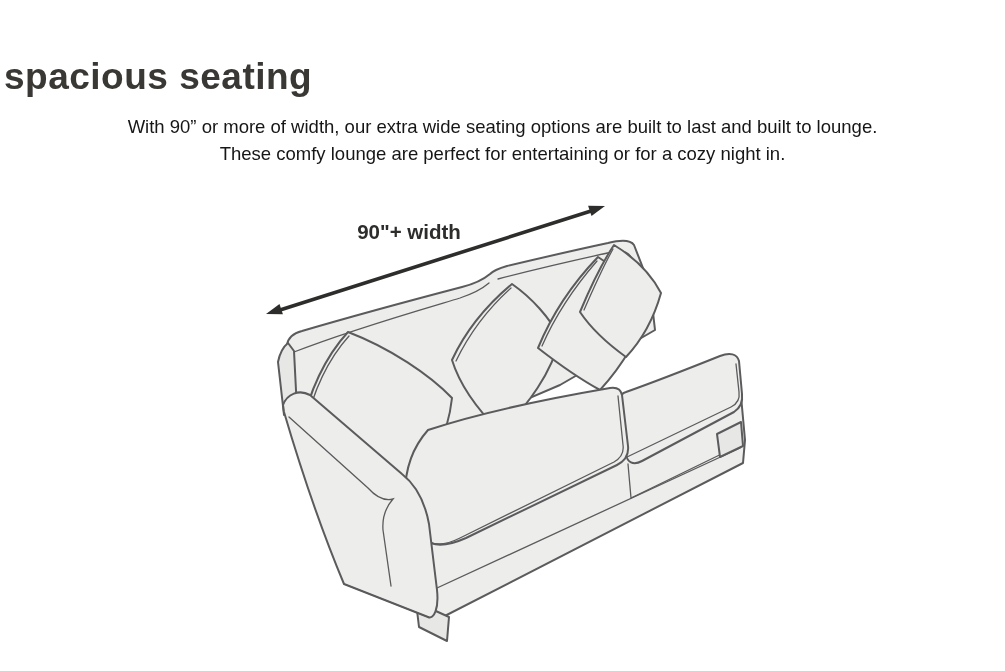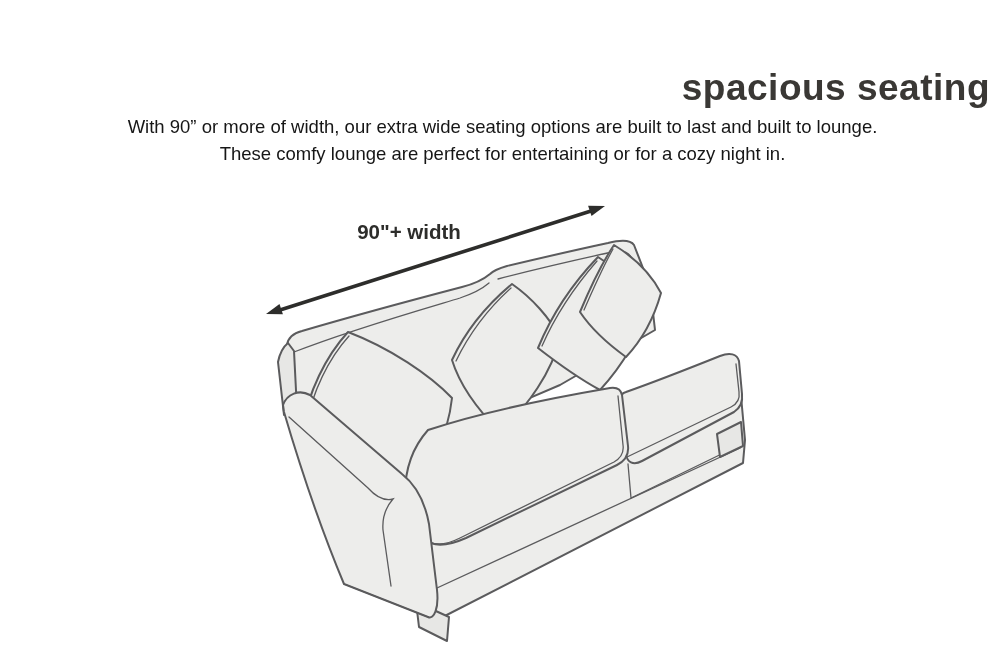--- a/index.html
+++ b/index.html
@@ -6,25 +6,25 @@
   body{
     width:1005px;height:671px;
     background:#ffffff;
     font-family:"Liberation Sans", sans-serif;
     position:relative;
     overflow:hidden;
   }
   .stage{position:absolute;inset:0;}
   .title{
     position:absolute;top:52px;left:0;right:0;
-    text-align:right;
+    text-align:left;
     font-size:37px;font-weight:700;
     letter-spacing:.5px;
     color:var(--c-title,#3a3835);
-    margin:15px;
+    margin:4px;
   }
   .desc{
     position:absolute;top:113px;left:0;right:0;
     text-align:center;
     font-size:18.5px;line-height:27px;
     color:var(--c-body,#161616);
     margin:0;
   }
   .desc div{white-space:nowrap;}
   svg.illustration{position:absolute;left:0;top:0;}

